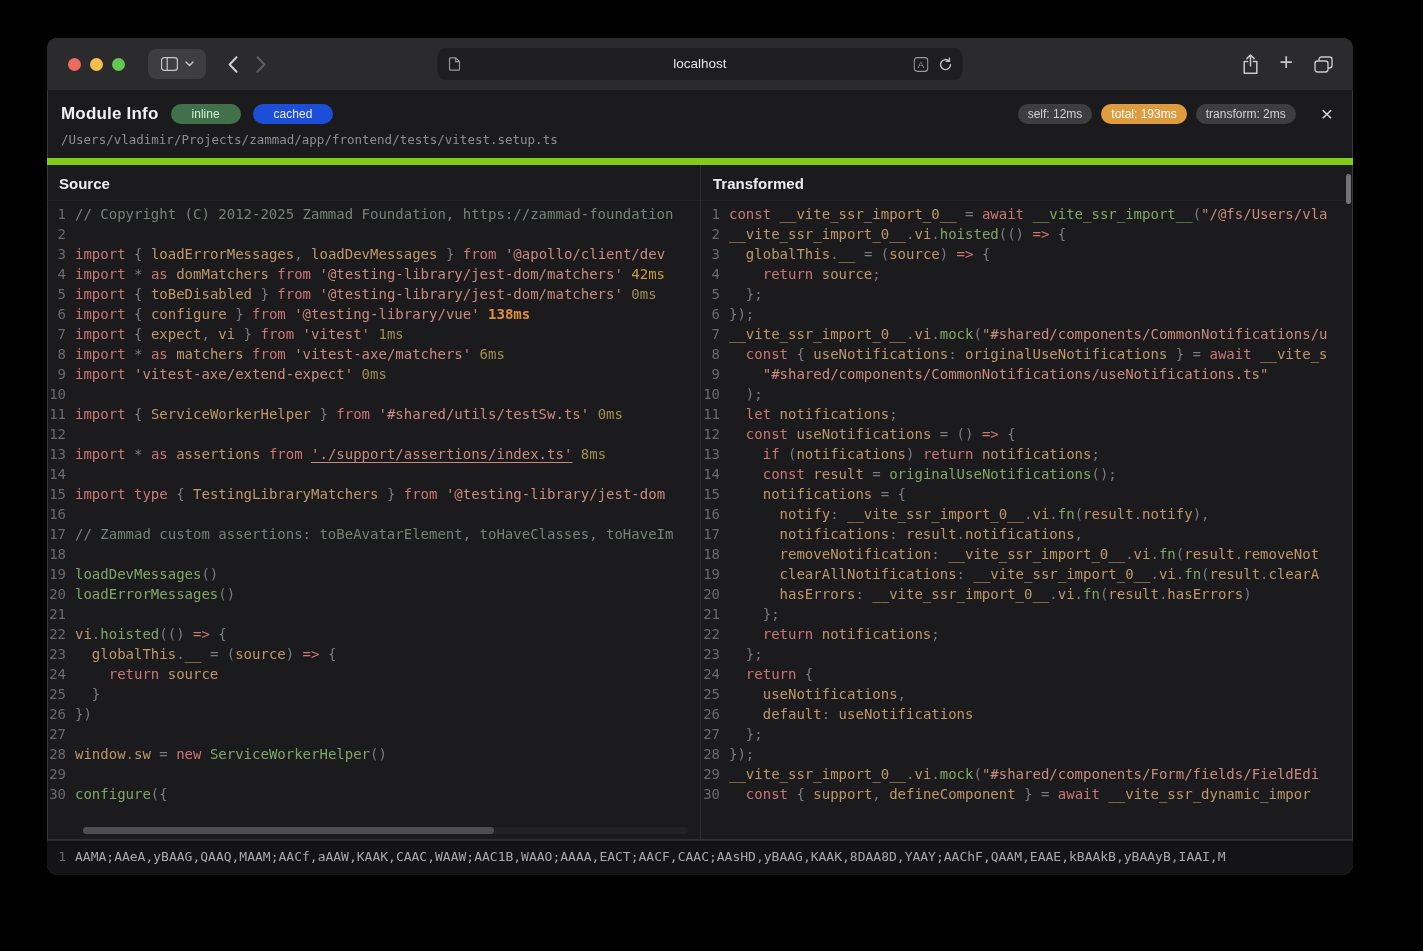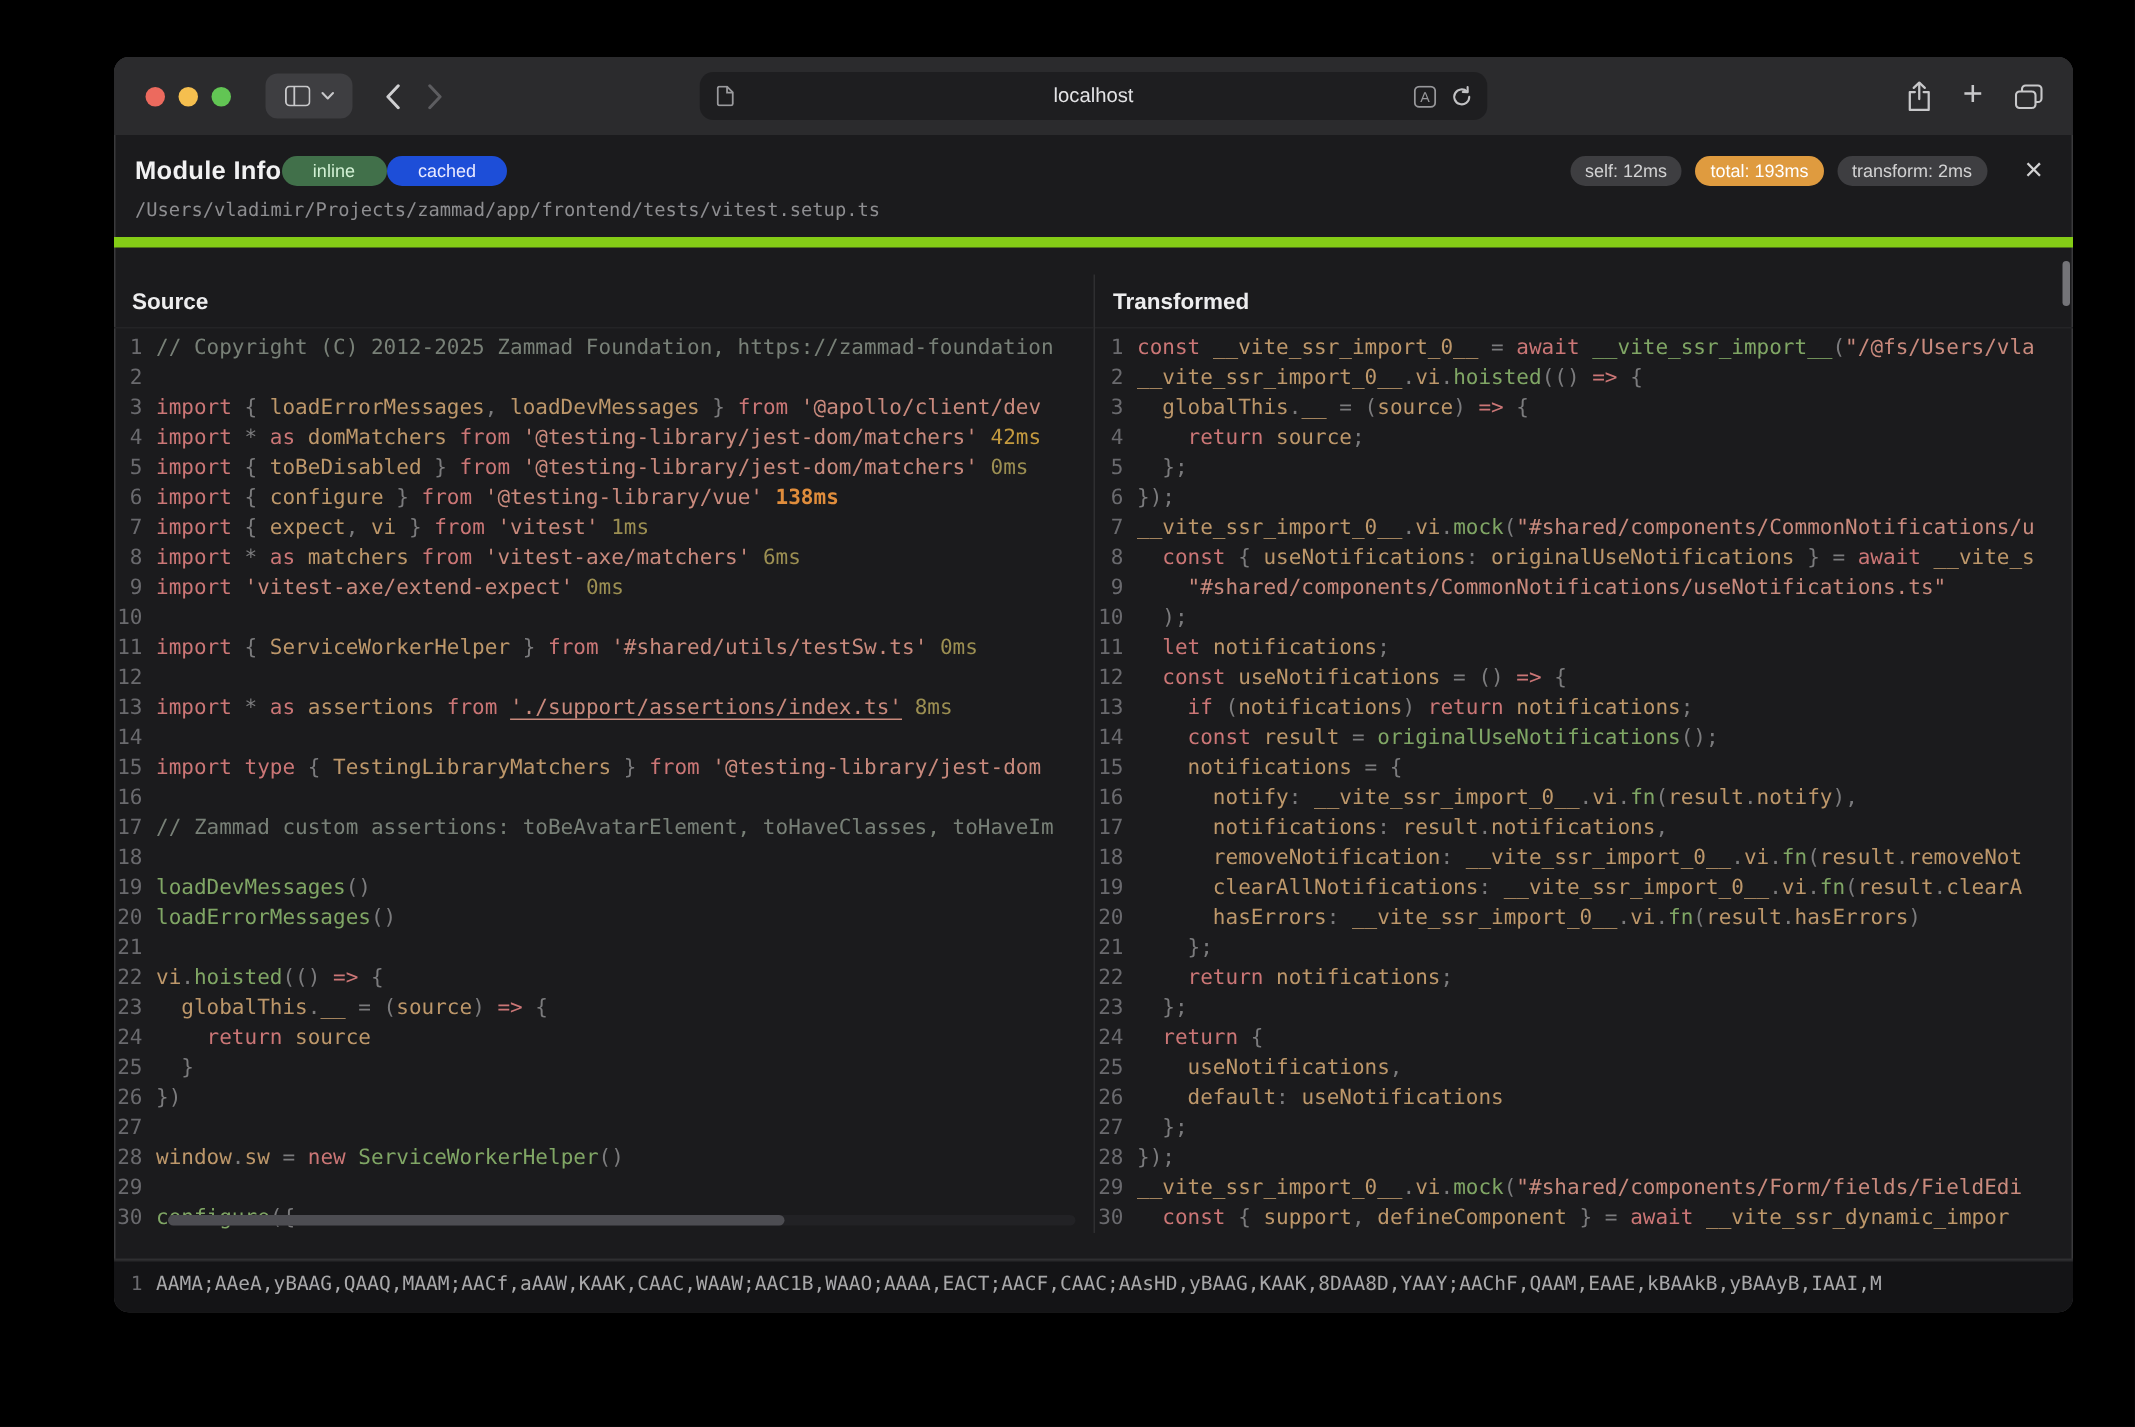--- a/index.html
+++ b/index.html
@@ -1,19 +1,19 @@
 <!DOCTYPE html>
 <html><head>
 <meta charset="utf-8">
 <style>
   * { box-sizing: border-box; margin: 0; padding: 0; }
   html,body { width:1423px; height:951px; background:#000; overflow:hidden;
               font-family:"Liberation Sans", sans-serif; }
 
-  .window { position:absolute; left:76px; top:38px; width:1306px; height:837px;
+  .window { position:absolute; left:47px; top:38px; width:1306px; height:837px;
             background:#1b1b1d; border-radius:10px; overflow:hidden;
             box-shadow:0 30px 80px rgba(0,0,0,.75), 0 0 0 1px #3a3a3c inset;
             display:flex; flex-direction:column; }
 
   
   .titlebar { flex:none; height:52px; background:#2b2b2d; position:relative;
               display:flex; align-items:center; }
   .traffic { display:flex; gap:9px; margin-left:21px; }
   .light { width:13px; height:13px; border-radius:50%; }
   .light.red    { background:#ec6a5e; }
@@ -33,33 +33,33 @@
                align-items:center; gap:10px; }
   .tb-right { position:absolute; right:20px; top:0; height:52px; display:flex;
               align-items:center; gap:21px; }
   .plus-glyph { font-size:23px; color:#c8c8ca; line-height:1; margin-top:-3px; }
 
   
   .module-header { flex:none; padding:13px 20px 11px 14px; border-bottom:7px solid #84cc16;
                    position:relative; }
   .mh-row1 { display:flex; align-items:center; }
   .mh-title { font-size:17px; font-weight:700; color:#f1f1f2; letter-spacing:.2px; }
-  .badge { font-size:12px; padding:3px 21px; border-radius:11px; }
+  .badge { font-size:12px; padding:3px 21px; border-radius:11px; margin-left:12px; }
   .badge.green  { background:#41704a; color:#d2f0d4; }
   .badge.indigo { background:#1d4ed8; color:#eaeaff; }
   .mh-right { margin-left:auto; display:flex; align-items:center; gap:9px; }
   .pill { font-size:12px; padding:3px 10px; border-radius:11px; }
   .pill.gray   { background:#3e3e41; color:#d2d2d3; }
   .pill.orange { background:#df9b3f; color:#ffffff; }
   .close-btn { margin-left:16px; color:#d2d2d3; font-size:21px; line-height:1; cursor:default; }
   .mh-path { margin-top:8px; font-family:"DejaVu Sans Mono", monospace; font-size:12.5px;
              color:#8e8e91; }
 
   
-  .panels { flex:1 1 auto; min-height:0; display:flex;align-items:center; }
+  .panels { flex:1 1 auto; min-height:0; display:flex; }
   .panel { width:50%; overflow:hidden; position:relative; display:flex; flex-direction:column; }
   .panel + .panel { border-left:1px solid #2f2f31; }
   .panel-title { flex:none; height:36px; line-height:37px; padding-left:12px; font-size:15px;
                  font-weight:700; color:#ededee; border-bottom:1px solid #242426; }
   .code { flex:1 1 auto; min-height:0; overflow:hidden; padding-top:3px;
           font-family:"DejaVu Sans Mono", monospace; font-size:14px; line-height:20px; }
   .code-line { display:flex; white-space:pre; }
   .ln { flex:none; width:28px; padding-right:9px; text-align:right; color:#6a6a6e; }
   .line-text { white-space:pre; }
 

